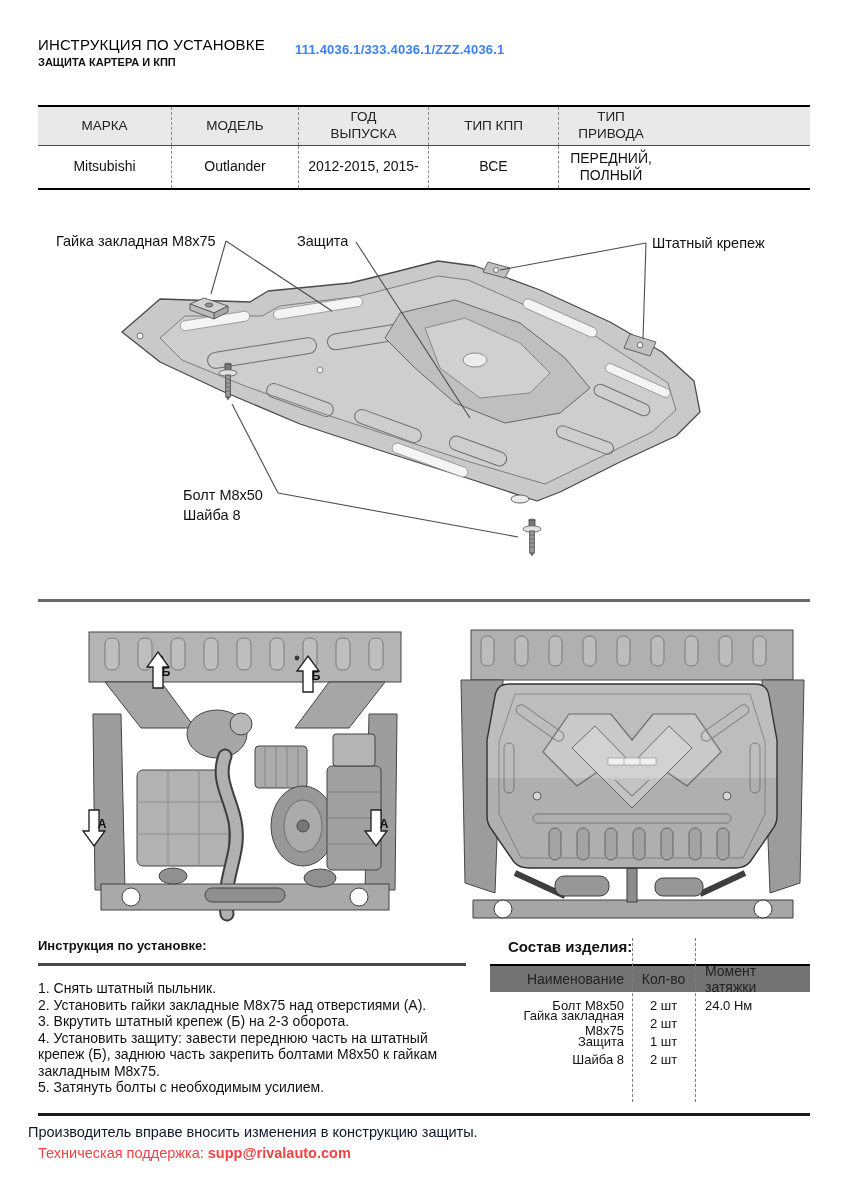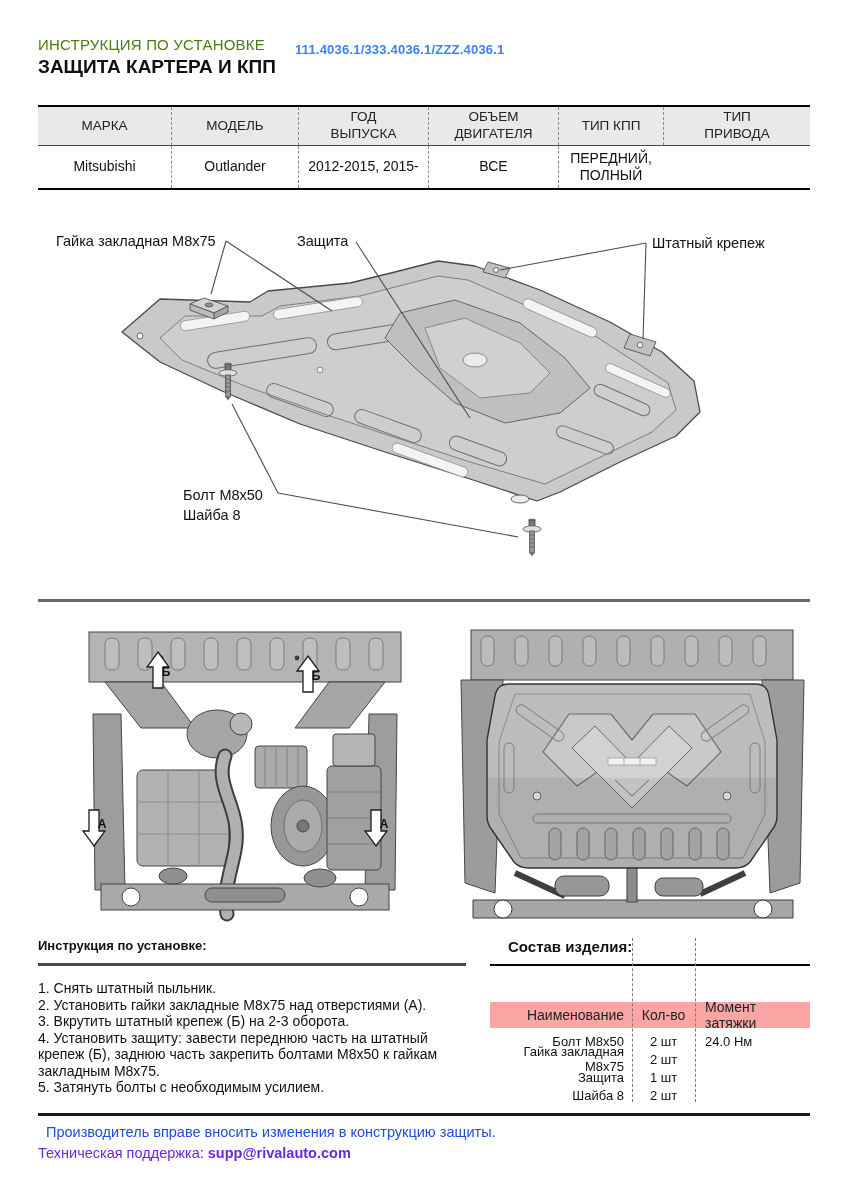--- a/index.html
+++ b/index.html
@@ -1,21 +1,21 @@
 <!DOCTYPE html>
 <html><head>
 <meta charset="utf-8">
 <style>
   html,body{margin:0;padding:0;background:#ffffff;}
   .page{position:relative;width:849px;height:1200px;background:#fff;overflow:hidden;
         font-family:"Liberation Sans",sans-serif;color:#1a1a1a;}
 
   
-  .doc-type{position:absolute;left:38px;top:36px;font-size:15px;color:#4d7c0f;letter-spacing:.2px;}
-  .product-title{position:absolute;left:38px;top:56px;font-size:19px;font-weight:bold;color:#111;}
+  .doc-type{position:absolute;left:38px;top:36px;font-size:15px;color:#000000;letter-spacing:.2px;}
+  .product-title{position:absolute;left:38px;top:56px;font-size:11px;font-weight:bold;color:#111;}
   .part-numbers{position:absolute;left:295px;top:42px;font-size:13px;font-weight:bold;color:#3b82f6;letter-spacing:.2px;}
 
   
   .spec-table{position:absolute;left:38px;top:105px;width:772px;
               border-top:2.5px solid #000;border-bottom:2.5px solid #000;}
   .spec-row{display:flex;}
   .spec-head{background:#e9e9e9;border-bottom:1px solid #4a4a4a;}
   .spec-cell{display:flex;align-items:center;justify-content:center;text-align:center;
              box-sizing:border-box;white-space:pre-line;line-height:1.25;}
   .spec-head .spec-cell{height:38px;font-size:13.5px;color:#222;}
@@ -41,55 +41,53 @@
 
   
   .inst-title{position:absolute;left:38px;top:938px;font-size:13px;font-weight:bold;color:#111;}
   .inst-underline{position:absolute;left:38px;top:963px;width:428px;height:2.5px;background:#4a4a4a;}
   .inst-steps{position:absolute;left:38px;top:980px;width:438px;font-size:14px;line-height:16.5px;color:#111;}
 
   
   .parts-title{position:absolute;left:508px;top:938px;font-size:15px;font-weight:bold;color:#111;}
   .parts-table{position:absolute;left:490px;top:964px;width:320px;border-top:2px solid #000;}
   .parts-row{display:flex;}
-  .parts-head{background:#fca5a5;margin-top:36px;}
+  .parts-head{background:#737373;}
   .parts-head .parts-cell{height:26px;font-size:14px;color:#222;}
   .parts-body .parts-cell{height:18px;font-size:13px;color:#111;}
   .parts-cell{display:flex;align-items:center;box-sizing:border-box;}
   .col-name{width:142px;justify-content:flex-end;text-align:right;padding-right:8px;}
   .col-qty{width:63px;justify-content:center;text-align:center;}
   .col-torque{width:115px;justify-content:flex-start;padding-left:10px;}
   .parts-body{padding-top:4px;}
   .dash-v{position:absolute;top:938px;height:164px;width:0;border-left:1.5px dashed #7d7d7d;}
   .dash-v1{left:632px;}
   .dash-v2{left:695px;}
 
   
   .footer-rule{position:absolute;left:38px;top:1113px;width:772px;height:3px;background:#1a1a1a;}
-  .footer-line1{position:absolute;left:46px;top:1124px;font-size:14.5px;color:#1d4ed8;}
-  .footer-line2{position:absolute;left:38px;top:1145px;font-size:14.5px;color:#6d28d9;}
+  .footer-line1{position:absolute;left:28px;top:1124px;font-size:14.5px;color:#0f172a;}
+  .footer-line2{position:absolute;left:38px;top:1145px;font-size:14.5px;color:#ef4444;}
   .footer-email{font-weight:bold;}
 </style>
 </head>
 <body>
 
 <div class="page">
 
   <div class="doc-type">ИНСТРУКЦИЯ ПО УСТАНОВКЕ</div>
   <div class="product-title">ЗАЩИТА КАРТЕРА И КПП</div>
   <div class="part-numbers">111.4036.1/333.4036.1/ZZZ.4036.1</div>
 
   <div class="spec-table">
     <div class="spec-row spec-head">
       <div class="spec-cell">МАРКА</div>
       <div class="spec-cell">МОДЕЛЬ</div>
       <div class="spec-cell">ГОД
 ВЫПУСКА</div>
-      <div class="spec-cell">ОБЪЕМ
-ДВИГАТЕЛЯ</div>
       <div class="spec-cell">ТИП КПП</div>
       <div class="spec-cell">ТИП
 ПРИВОДА</div>
     </div>
     <div class="spec-row spec-body">
       <div class="spec-cell">Mitsubishi</div>
       <div class="spec-cell">Outlander</div>
       <div class="spec-cell">2012-2015, 2015-</div>
       <div class="spec-cell">ВСЕ</div>
       <div class="spec-cell">ПЕРЕДНИЙ, ПОЛНЫЙ</div>

